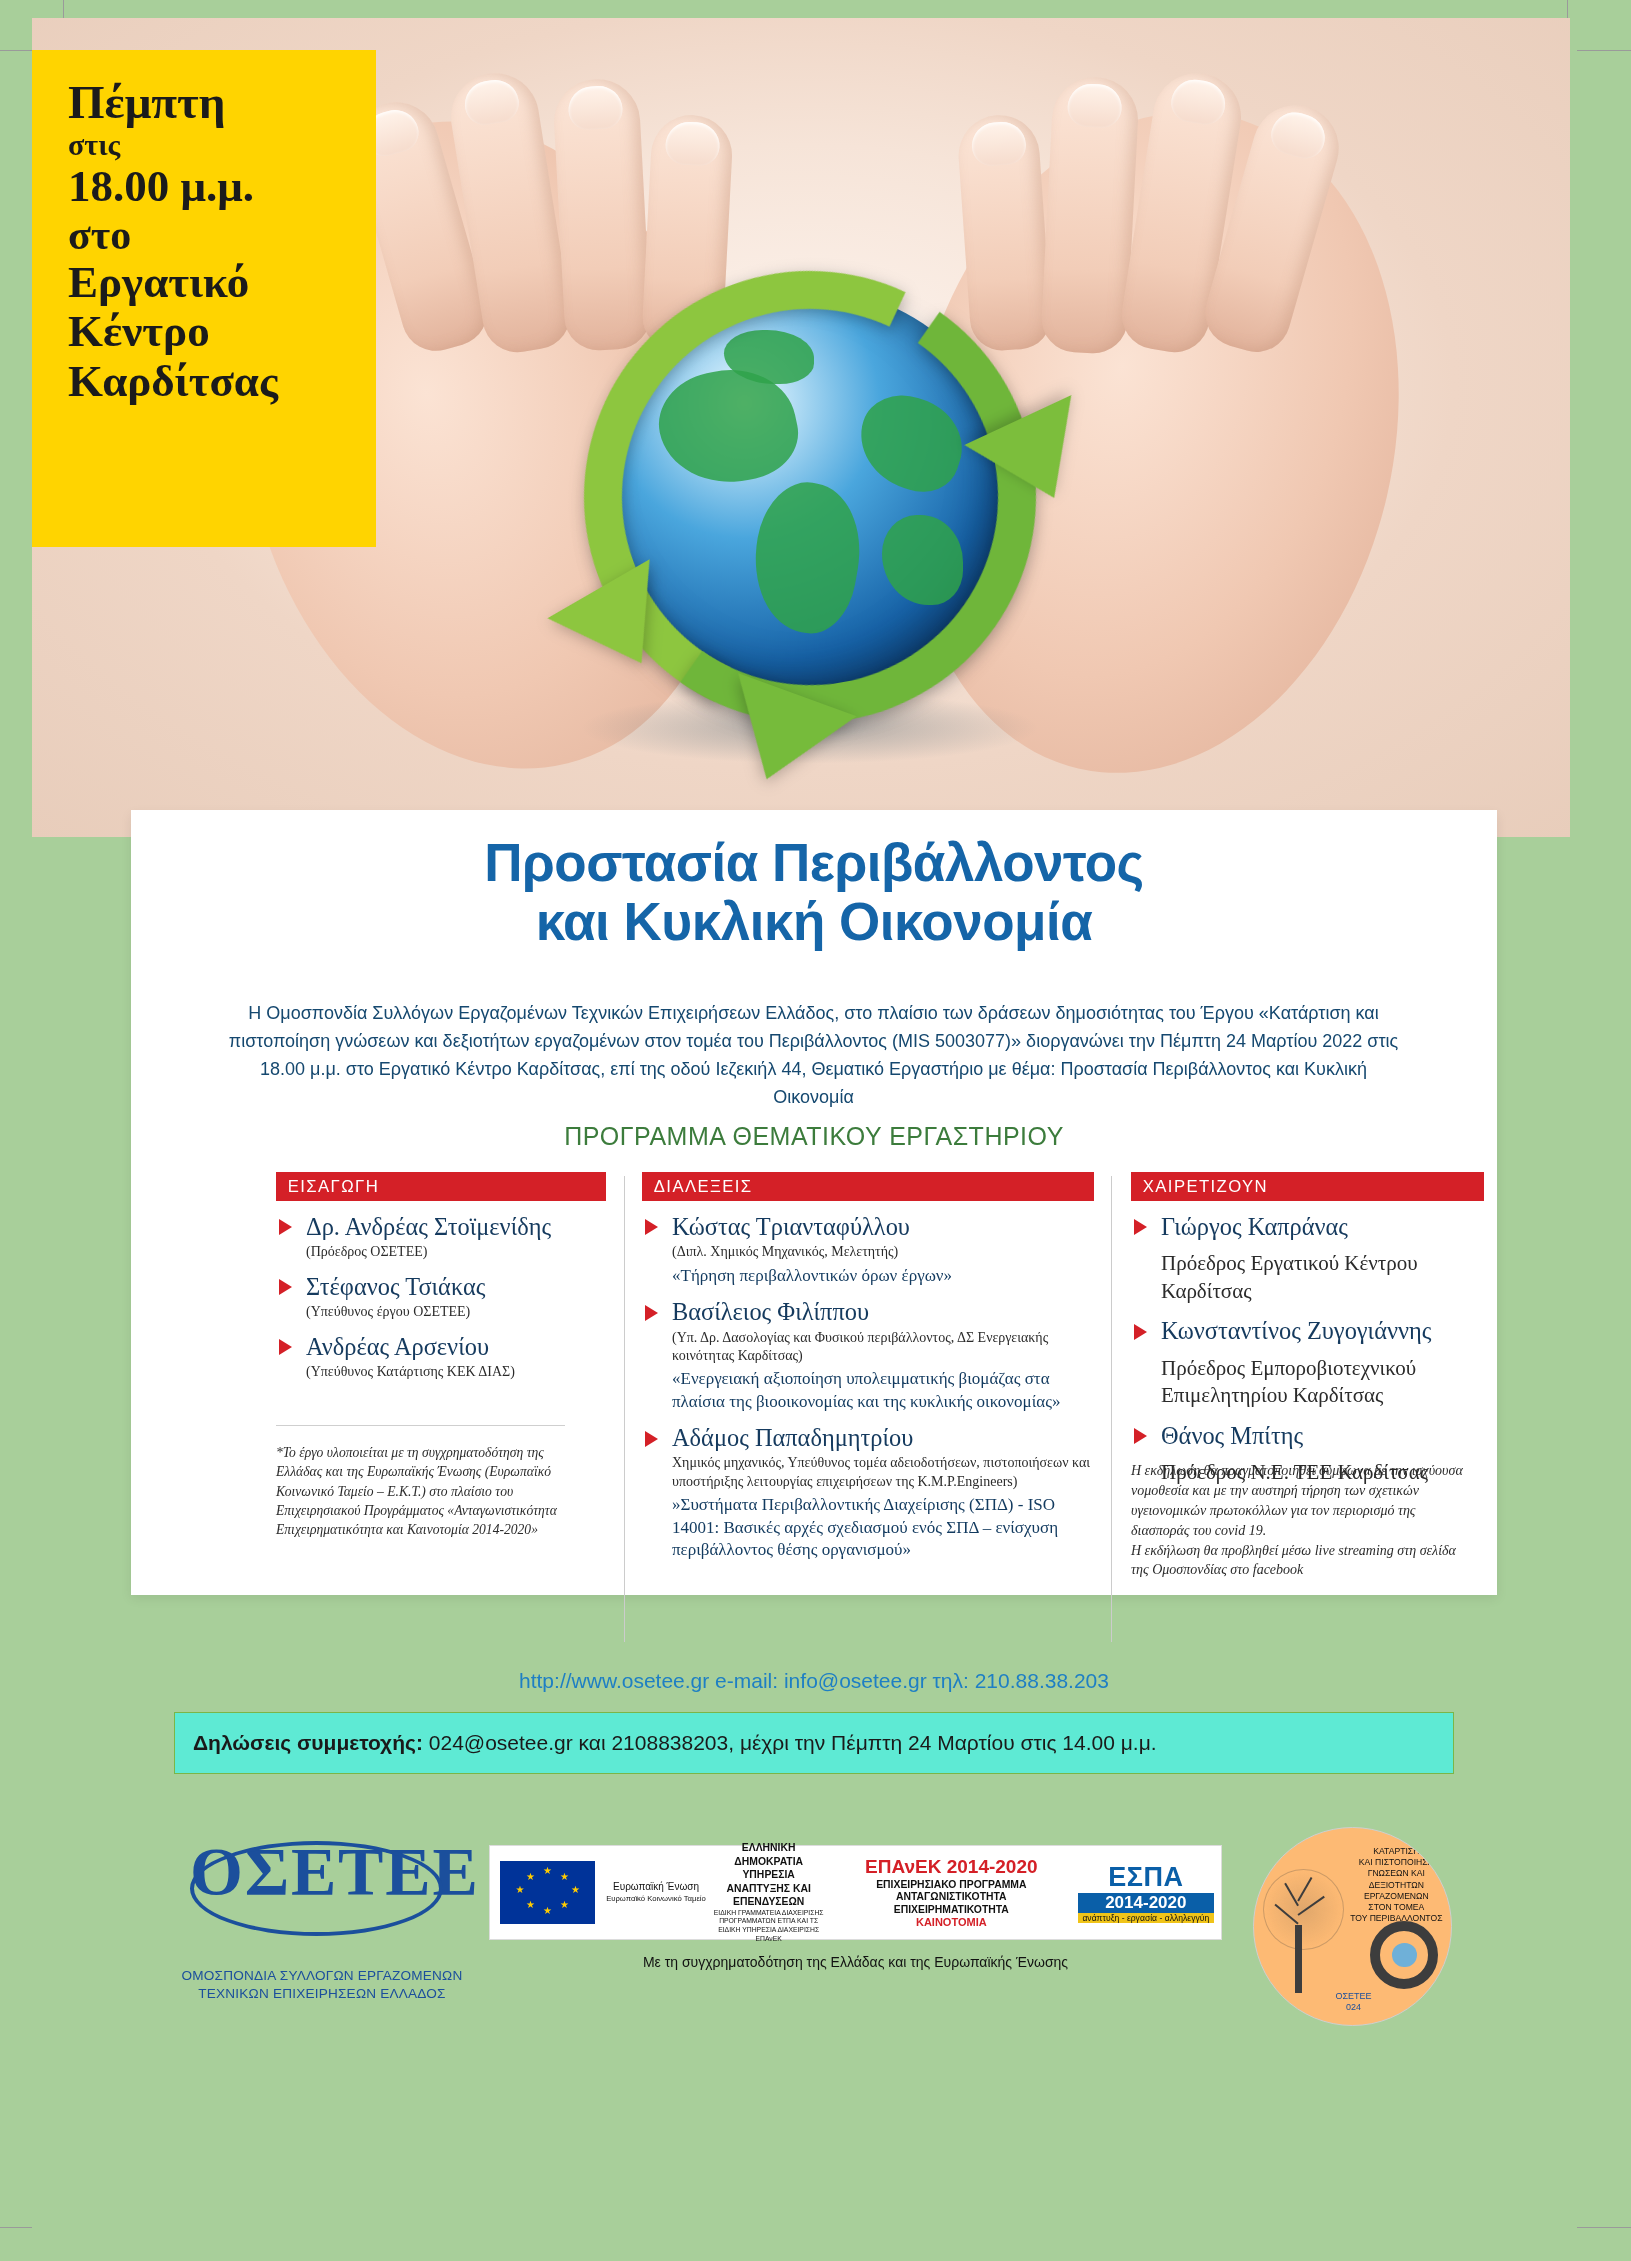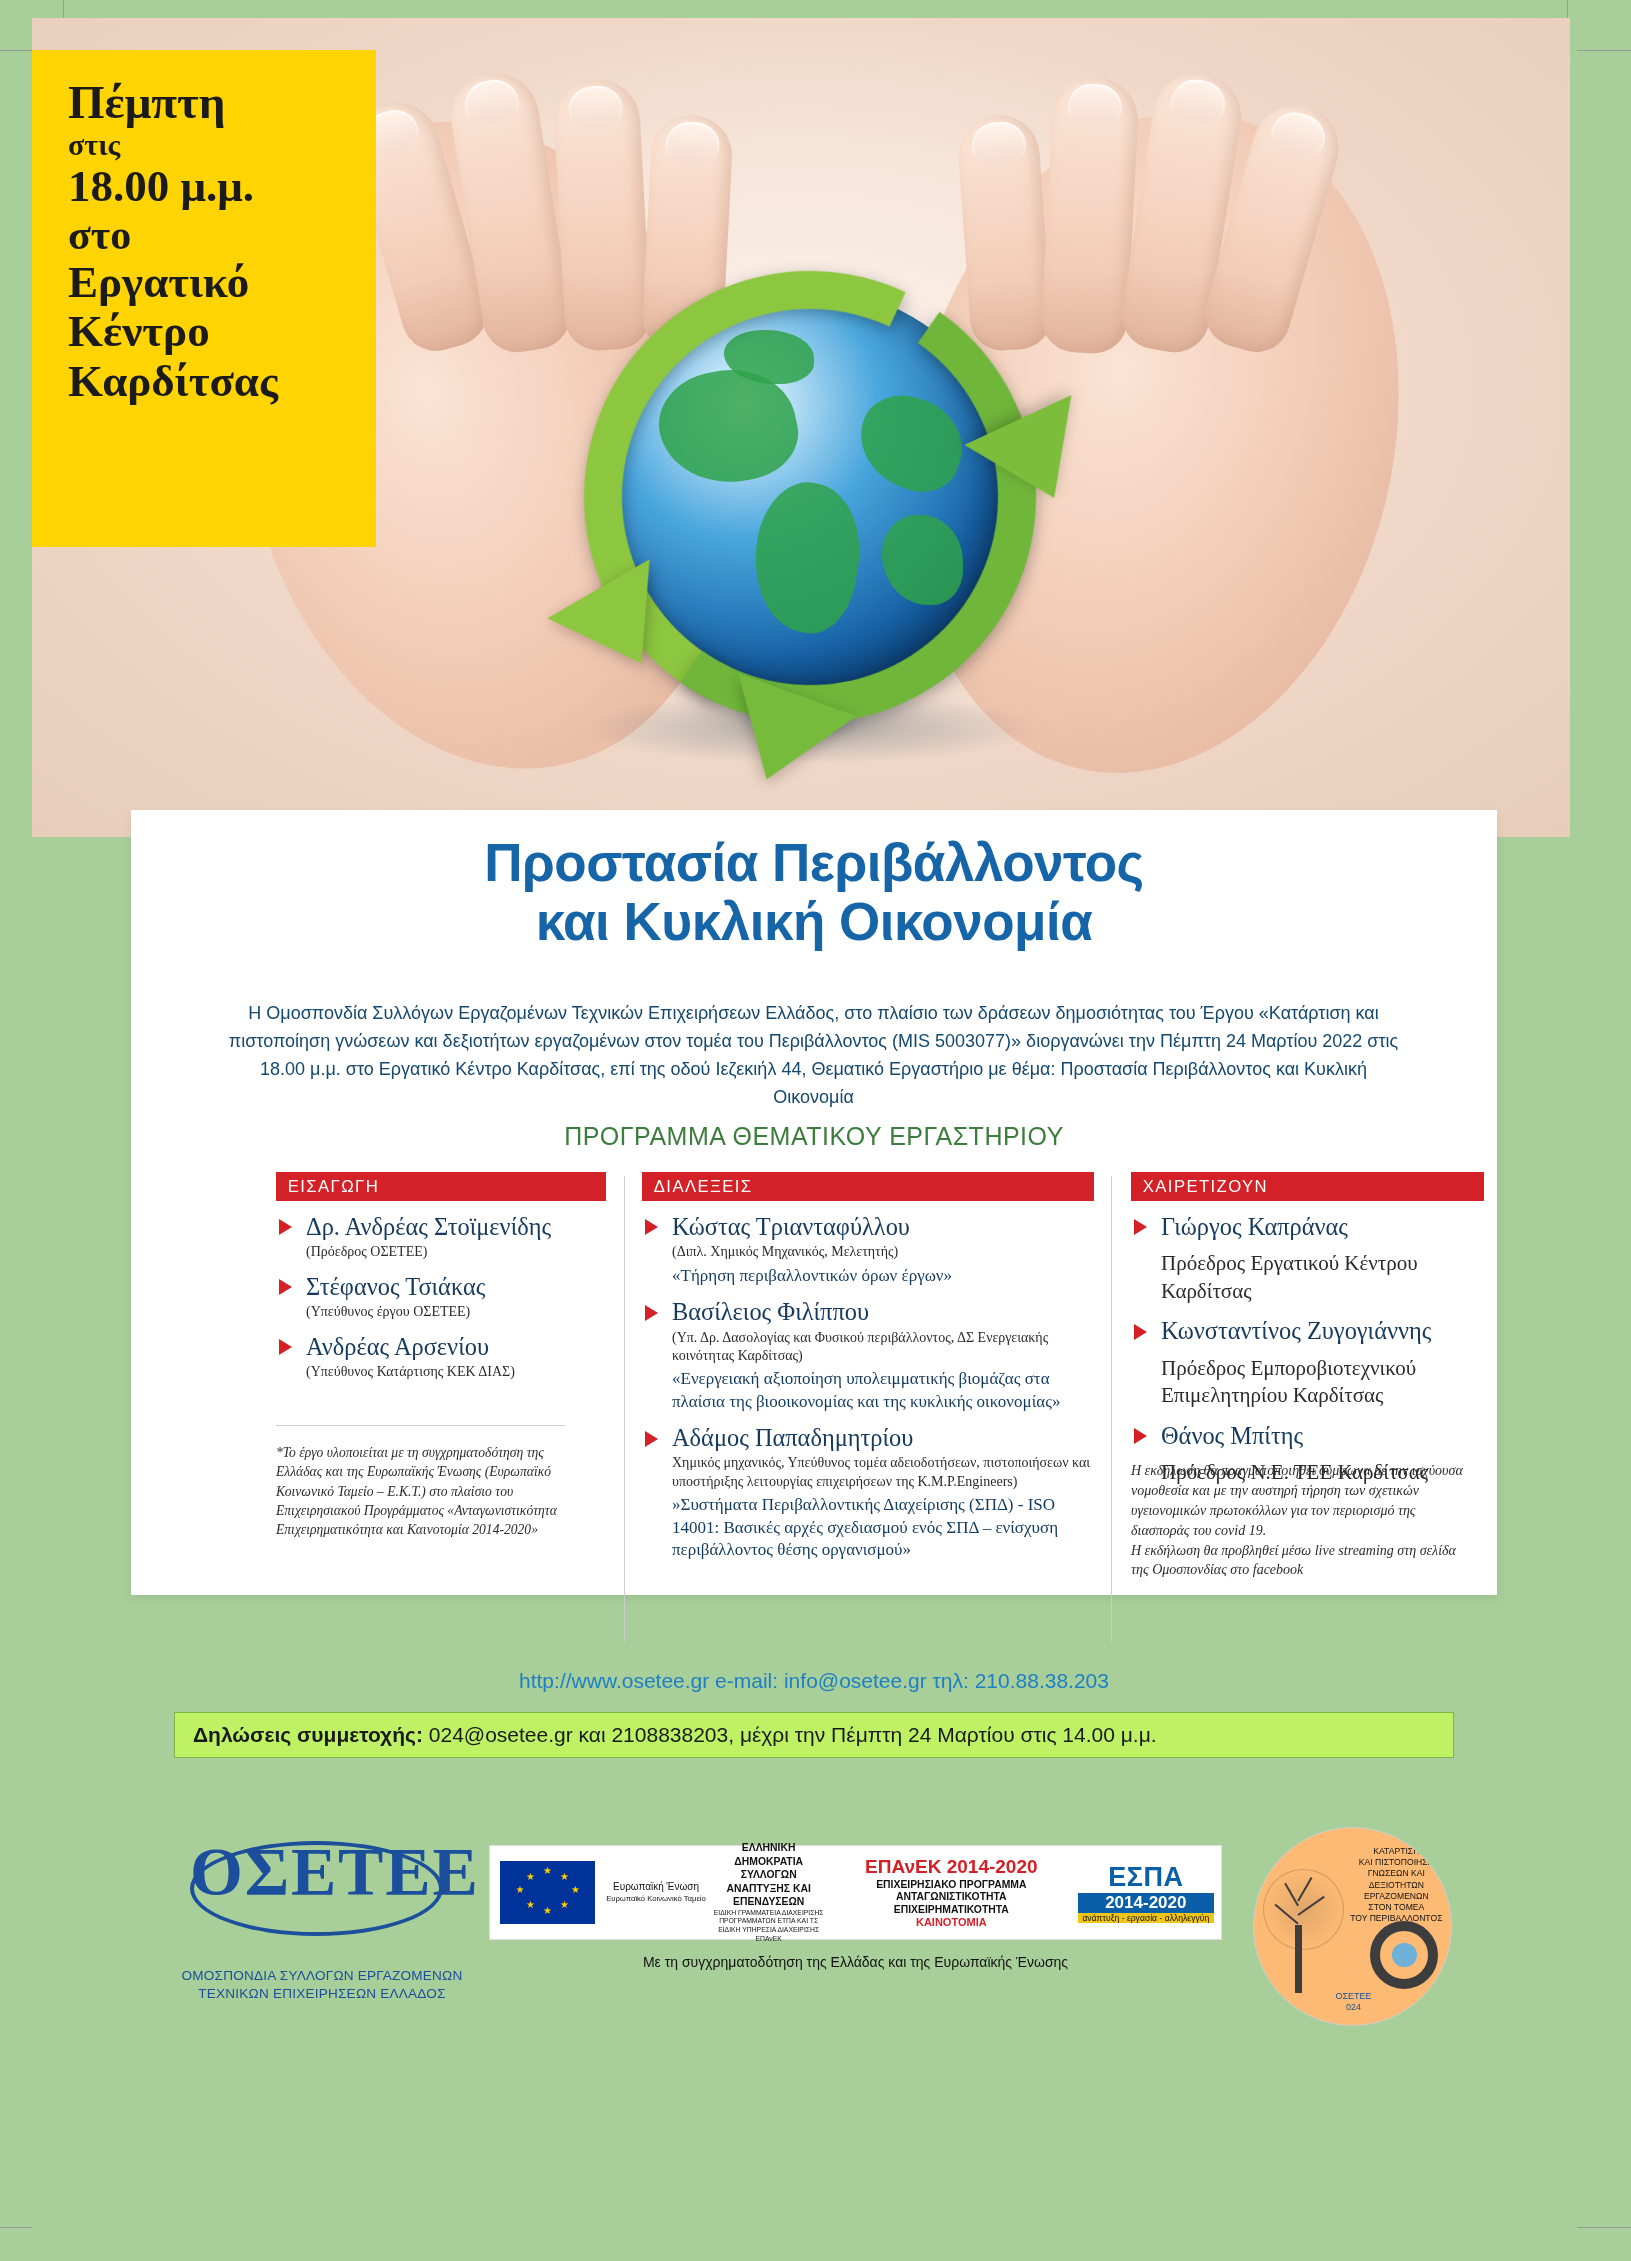--- a/index.html
+++ b/index.html
@@ -184,22 +184,22 @@
     font-family:"Liberation Serif", serif; font-style:italic;
     font-size: 14px; line-height:1.42; color:#2b2b2b;
   }
 
   .weblinks {
     position:absolute; left:0; top: 859px; width: 1366px; text-align:center;
     color:#1e7fc4; font-size: 21px;
   }
   .decl {
     position:absolute; left: 43px; top: 902px; width: 1280px;
-    border: 1.4px solid #7ab648; background:#bef264;
-    padding: 10px 18px; font-size: 21px; color:#1a1a1a;
+    border: 1.4px solid #7ab648; background:#5eead4;
+    padding: 18px 18px; font-size: 21px; color:#1a1a1a;
   }
   .decl b { font-weight:700; }
 
   
   .footer { position:absolute; left: 32px; top: 1818px; width: 1538px; height: 253px; }
   .osetee-logo {
     position:absolute; left: 158px; top: 13.6px; width: 253px; height: 118px;
     color:#1b4f9c; font-family:"Liberation Serif", serif; font-weight:700;
     font-size: 68px; letter-spacing: 1.8px; text-align:center;
   }
@@ -453,21 +453,21 @@
         <span class="star" style="left:26px; top:39px;">★</span>
         <span class="star" style="left:15.4px; top:24.4px;">★</span>
         <span class="star" style="left:26px; top:11px;">★</span>
       </div>
       <div class="flagcap">
         <div>Ευρωπαϊκή Ένωση</div>
         <div style="font-size:7.7px;">Ευρωπαϊκό Κοινωνικό Ταμείο</div>
       </div>
       <div class="gr-block">
         <div class="b1">ΕΛΛΗΝΙΚΗ  ΔΗΜΟΚΡΑΤΙΑ</div>
-        <div class="b1">ΣΥΛΛΟΓΩΝ</div>
+        <div class="b1">ΥΠΗΡΕΣΙΑ</div>
         <div class="b1">ΑΝΑΠΤΥΞΗΣ ΚΑΙ ΕΠΕΝΔΥΣΕΩΝ</div>
         <div style="font-size:6.8px;">ΕΙΔΙΚΗ ΓΡΑΜΜΑΤΕΙΑ ΔΙΑΧΕΙΡΙΣΗΣ ΠΡΟΓΡΑΜΜΑΤΩΝ ΕΤΠΑ ΚΑΙ ΤΣ</div>
         <div style="font-size:6.8px;">ΕΙΔΙΚΗ ΥΠΗΡΕΣΙΑ ΔΙΑΧΕΙΡΙΣΗΣ ΕΠΑνΕΚ</div>
       </div>
       <div class="epanek">
         <div class="e1">ΕΠΑνΕΚ 2014-2020</div>
         <div class="e2">ΕΠΙΧΕΙΡΗΣΙΑΚΟ ΠΡΟΓΡΑΜΜΑ</div>
         <div class="e2">ΑΝΤΑΓΩΝΙΣΤΙΚΟΤΗΤΑ</div>
         <div class="e2">ΕΠΙΧΕΙΡΗΜΑΤΙΚΟΤΗΤΑ</div>
         <div class="e3">ΚΑΙΝΟΤΟΜΙΑ</div>

